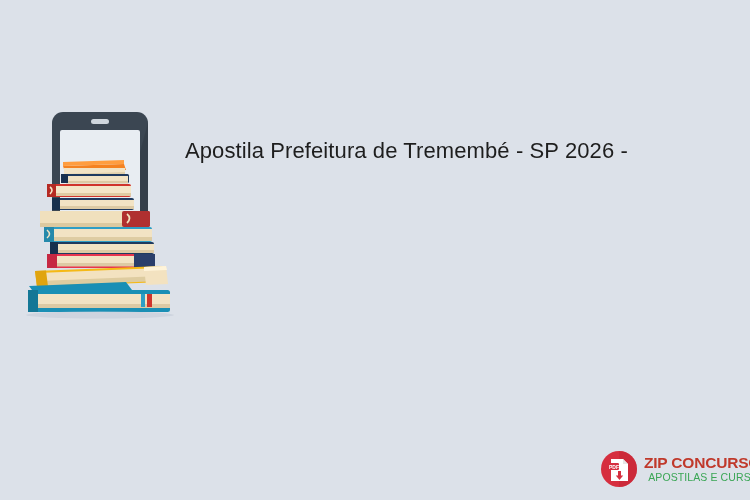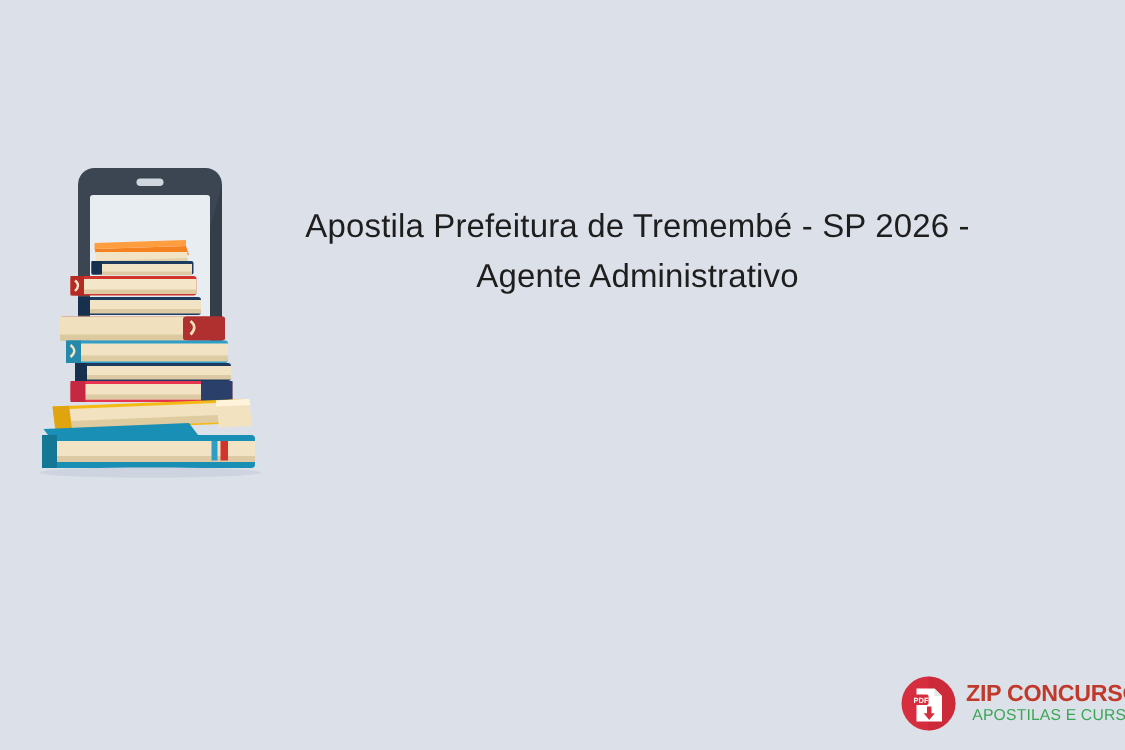--- a/index.html
+++ b/index.html
@@ -33,21 +33,20 @@
     width: 170px;
     height: 212px;
   }
 
   
   .title-block {
     position: absolute;
     left: 185px;
     top: 134px;
     width: 480px;
-    text-align: center;
   }
   .title-line {
     font-size: 22px;
     line-height: 33px;
     color: #1e1e1e;
     font-weight: 400;
     letter-spacing: 0.1px;
     white-space: nowrap;
   }
 
@@ -184,21 +183,20 @@
         <rect x="127" y="186" width="4" height="13" fill="#2e9ec6"></rect>
         <rect x="133" y="186" width="5" height="13" fill="#d0342c"></rect>
 
         <ellipse cx="86" cy="207" rx="74" ry="3.5" fill="#c8cfda" opacity="0.7"></ellipse>
       </g>
     </svg>
   </div>
 
   <div class="title-block">
     <div class="title-line">Apostila Prefeitura de Tremembé - SP 2026 -</div>
-    <div class="title-line">Agente Administrativo</div>
   </div>
 
   <div class="logo">
     <div class="logo-mark">
       <svg width="38" height="38" viewBox="0 0 38 38" xmlns="http://www.w3.org/2000/svg">
         <circle cx="19" cy="19" r="18" fill="#d62e3f"></circle>
         <path d="M19 1 a18 18 0 0 1 0 36 Z" fill="#c52635" opacity="0.55"></path>
         <path d="M11 9 h12 l5 5 v17 h-17 Z" fill="#ffffff"></path>
         <path d="M23 9 l5 5 h-5 Z" fill="#e6e6e6"></path>
         <rect x="9" y="13" width="10" height="7" rx="1.2" fill="#d62e3f"></rect>

